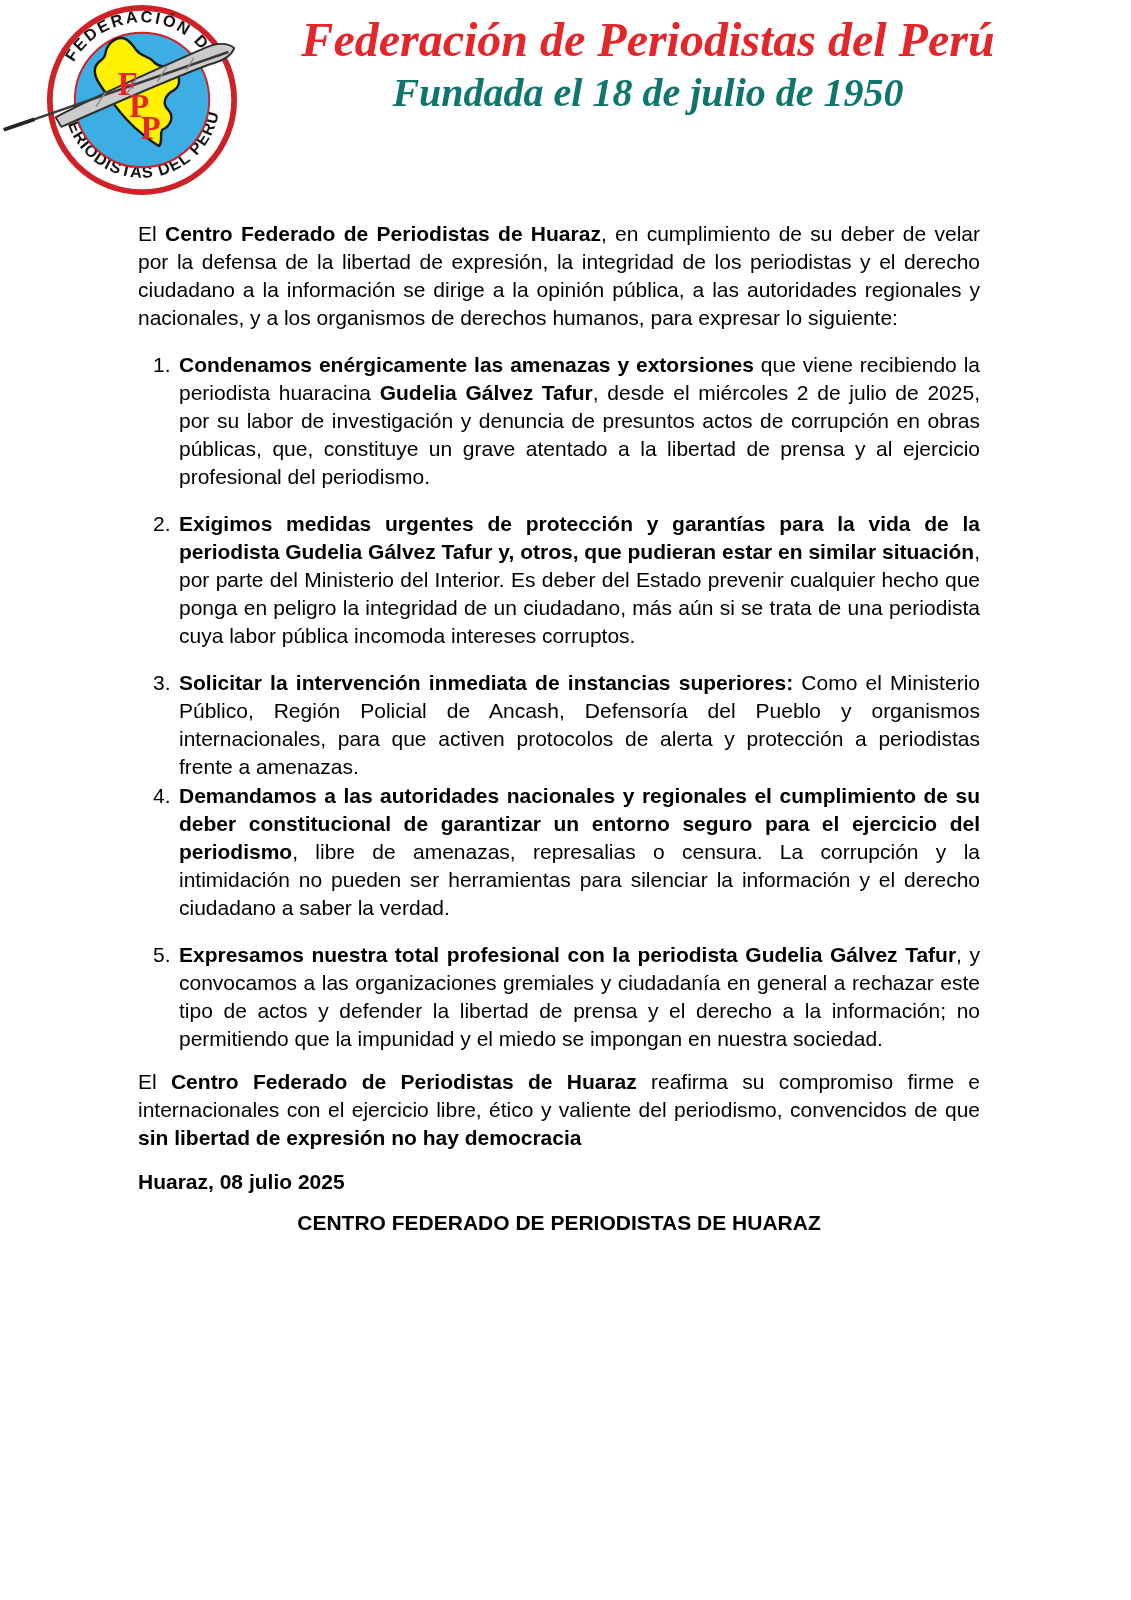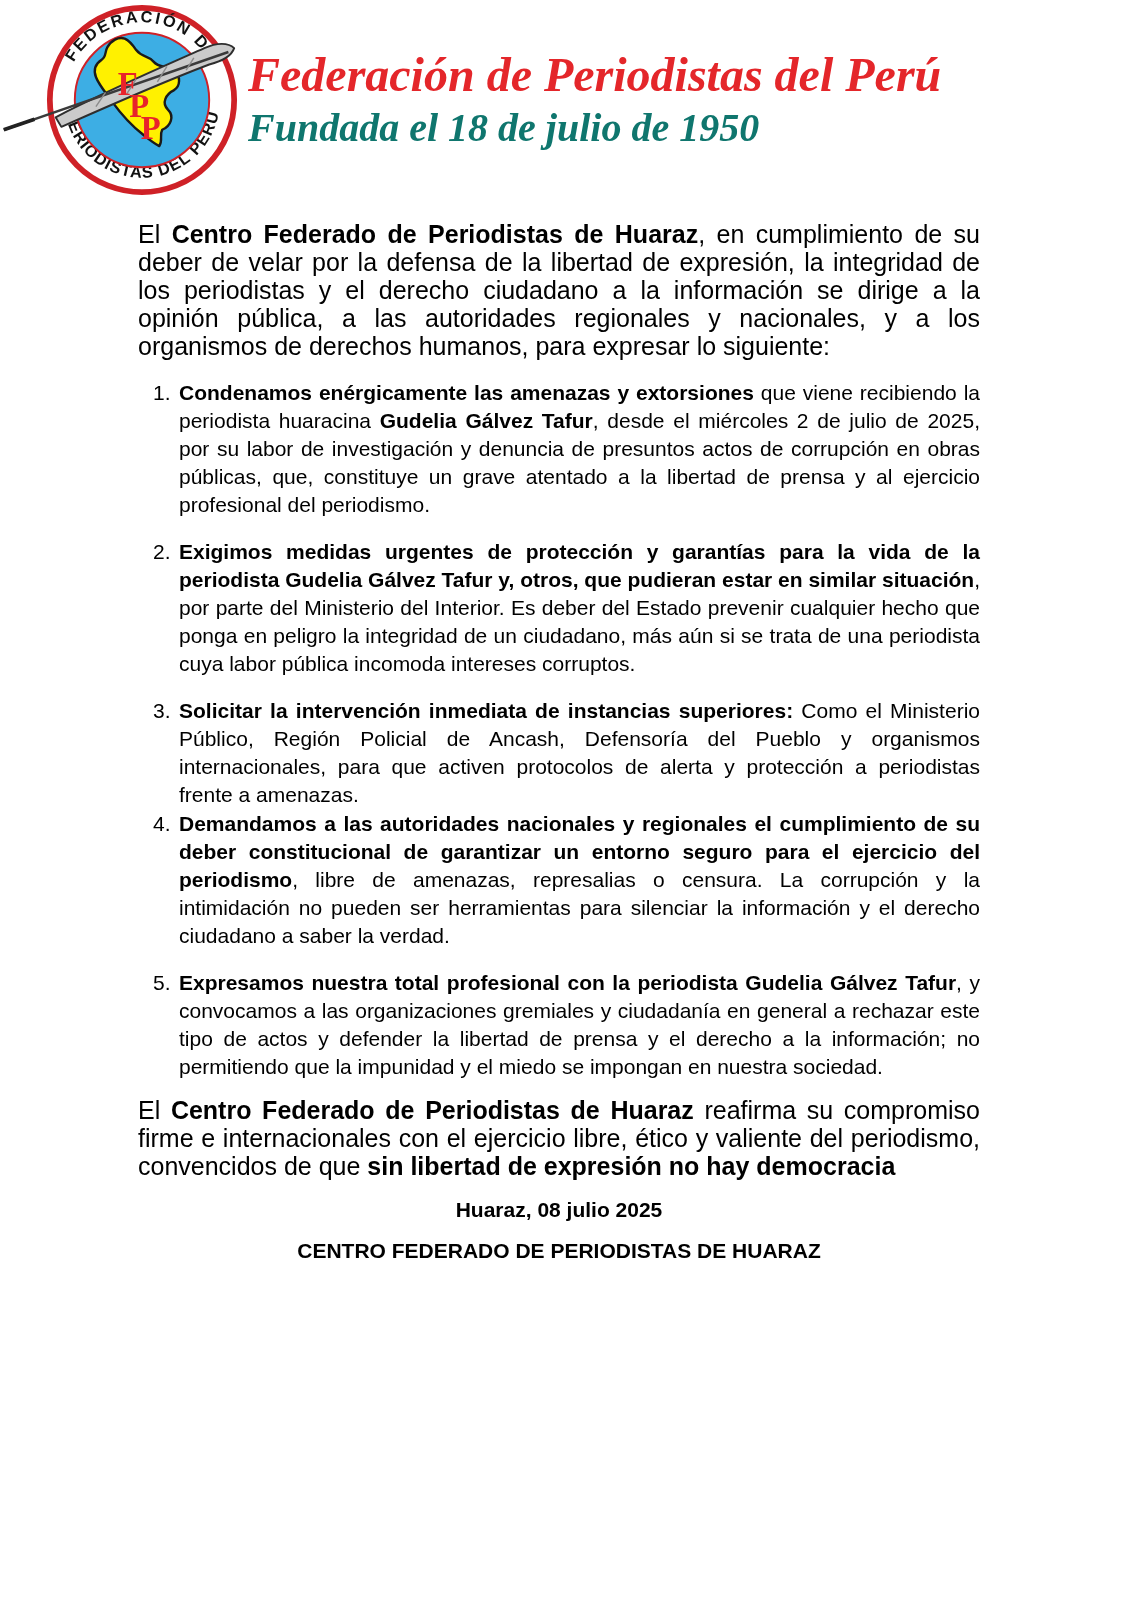--- a/index.html
+++ b/index.html
@@ -3,51 +3,51 @@
 <meta charset="utf-8">
 <style>
   html,body { margin:0; padding:0; background:#ffffff; }
   .page {
     position:relative; width:1131px; height:1600px; background:#ffffff;
     font-family:"Liberation Sans", sans-serif; color:#000; overflow:hidden;
   }
   
   .letterhead { position:relative; height:200px; }
   .logo-svg { position:absolute; left:46px; top:4px; width:192px; height:192px; overflow:visible; }
-  .titles { margin-left:248px; width:800px; text-align:left; padding-top:50px; }
+  .titles { margin-left:248px; width:800px; text-align:center; padding-top:15px; }
   .org-title {
     font-family:"Liberation Serif", serif; font-style:italic; font-weight:700;
     font-size:48px; line-height:1.05; color:#e4262a; margin:0;
   }
   .org-subtitle {
     font-family:"Liberation Serif", serif; font-style:italic; font-weight:700;
     font-size:40px; line-height:1.05; color:#0f766e; margin:7px 0 0;
   }
   
   .arc { font-family:"Liberation Sans", sans-serif; font-weight:700; font-size:17px; letter-spacing:2.5px; fill:#111; }
   .arc-b { letter-spacing:1.2px; }
   .mono { font-family:"Liberation Serif", serif; font-weight:700; font-size:34px; fill:#e8232b; }
   
   .content { padding:0 151px 0 138px; }
   .doc-heading {
     text-align:center; text-decoration:underline; font-size:21px; font-weight:700;
     margin:42px 0 0; letter-spacing:0.2px;
   }
-  .para { font-size:25px; line-height:28px; text-align:justify; margin:20px 0 0; }
+  .para { font-size:21px; line-height:28px; text-align:justify; margin:20px 0 0; }
   .items { list-style:none; margin:19px 0 0; padding:0; }
   .items li {
     position:relative; padding-left:41px; margin:19px 0 0;
     font-size:21px; line-height:28px; text-align:justify;
   }
   .items li:first-child { margin-top:0; }
   .items li.tight { margin-top:1px; }
   .num { position:absolute; left:15px; top:0; }
   .b { font-weight:700; }
   .closing { margin-top:15px; }
-  .dateline { font-weight:700; font-size:21px; margin:18px 0 0;text-align:center; }
+  .dateline { font-weight:700; font-size:21px; margin:18px 0 0; }
   .signature { font-weight:700; font-size:21px; text-align:center; margin:17px 0 0; }
 </style>
 </head>
 <body>
 
 <div class="page">
 
   <header class="letterhead">
     <svg class="logo-svg" viewBox="0 0 200 200" aria-hidden="true">
 

